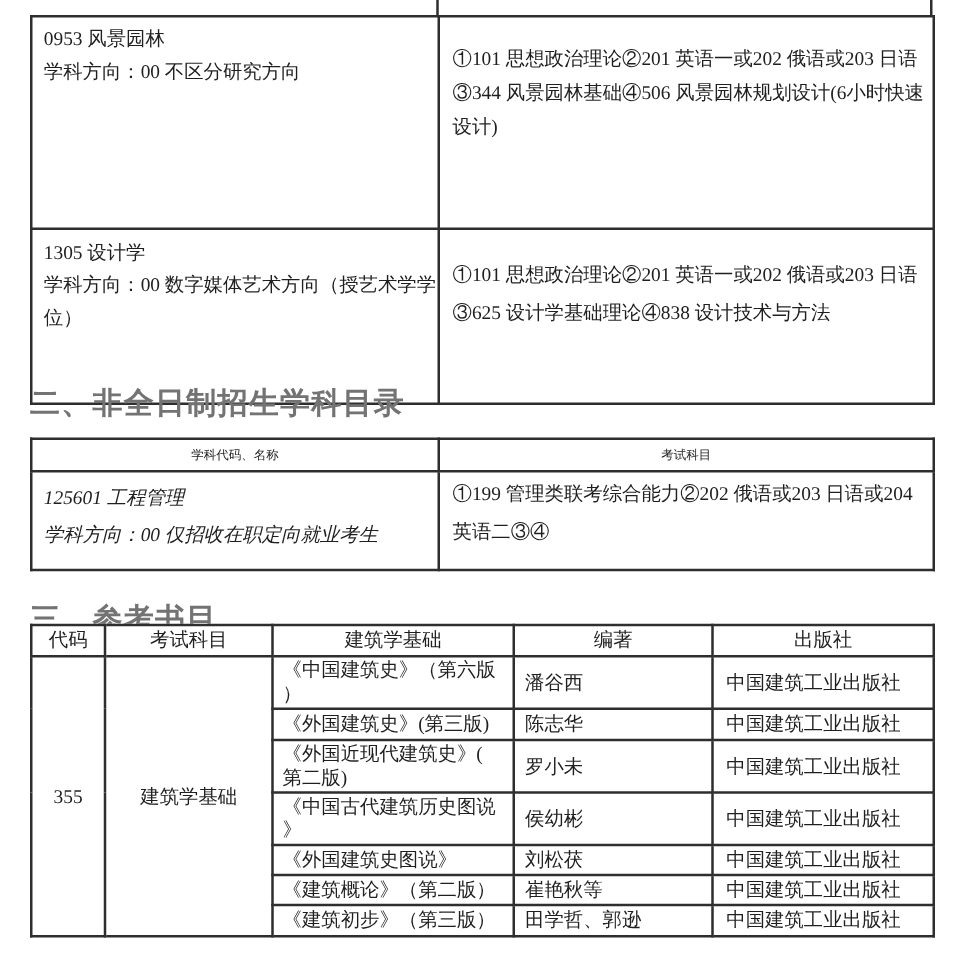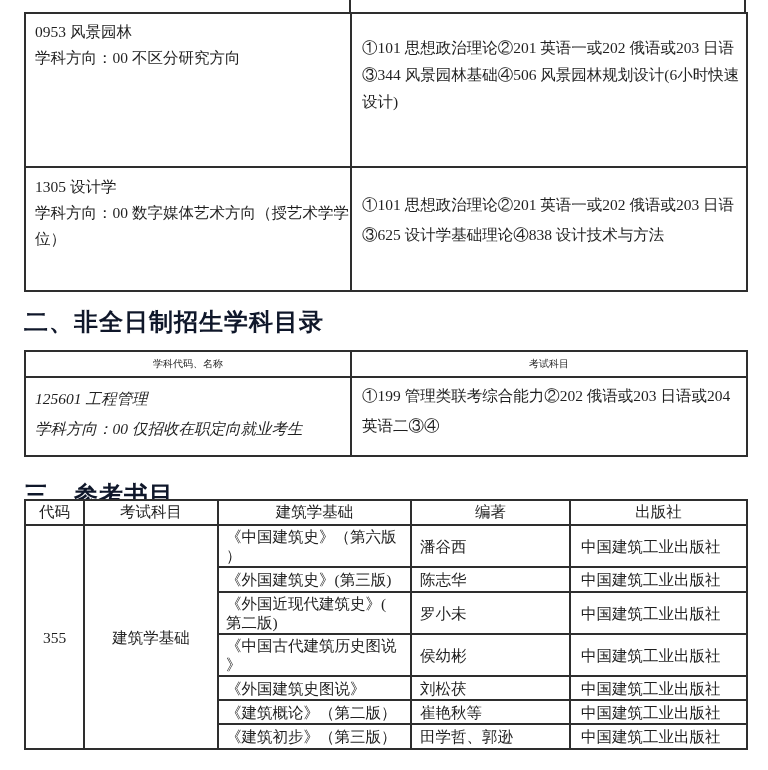--- a/index.html
+++ b/index.html
@@ -12,29 +12,29 @@
   #stub-mid{left:349px;}
   #stub-right{left:744px;}
 
   table{border-collapse:collapse;table-layout:fixed;position:absolute;background:#fff;}
   td,th{border:2px solid #2e2e2e;padding:0;font-weight:normal;overflow:hidden;}
   .line{white-space:nowrap;}
 
   
   #table1{left:24px;top:12px;width:722px;}
   #table1 td{vertical-align:top;font-size:15.5px;}
-  .t1-prog{padding:5px 9px 0 9px;line-height:26px;}
+  .t1-prog{padding:5px 9px 16px 9px;line-height:26px;}
   .t1-exam{padding:20px 10px 0 10px;line-height:27px;}
   #t1r2 .t1-prog{padding-top:6px;}
   #t1r2 .t1-exam{padding-top:22px;line-height:30px;}
 
   
   .heading{
     position:absolute;left:24px;font-family:"Liberation Sans","DejaVu Sans",sans-serif;
-    font-weight:bold;font-size:24px;color:#0f172a;letter-spacing:1px;white-space:nowrap;
+    font-weight:bold;font-size:24px;color:#737373;letter-spacing:1px;white-space:nowrap;
   }
   #heading2{top:306px;}
   #heading3{top:479px;}
 
   
   #table2{left:24px;top:350px;width:722px;}
   #table2 th{font-size:10px;text-align:center;vertical-align:middle;height:24px;margin-left:39px;}
   #table2 td{vertical-align:top;font-size:15.5px;}
   .t2-prog{padding:6px 9px 0 9px;line-height:30px;height:71px;font-style:italic;}
   .t2-exam{padding:3px 10px 0 10px;line-height:30px;}

